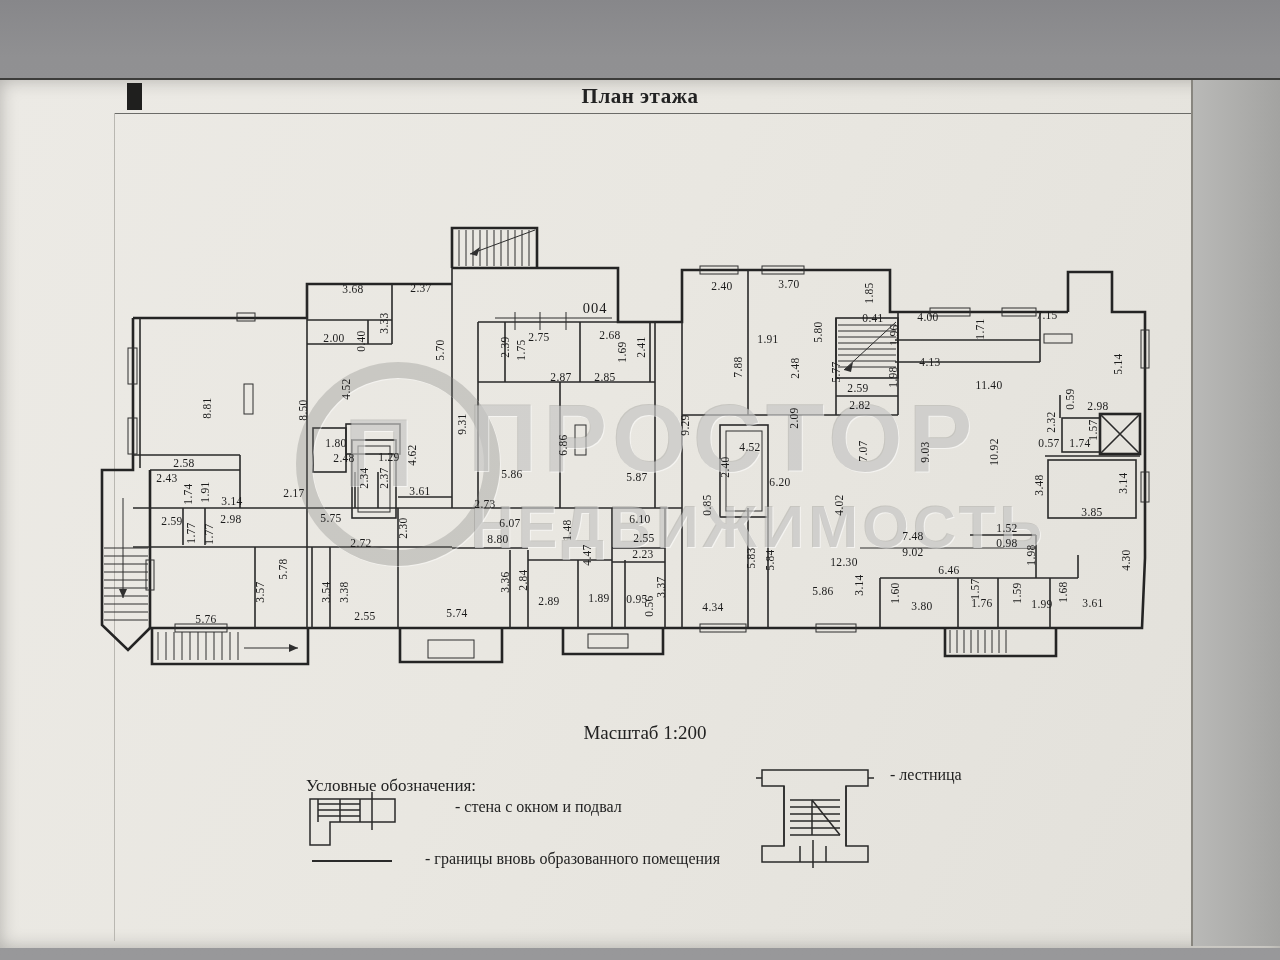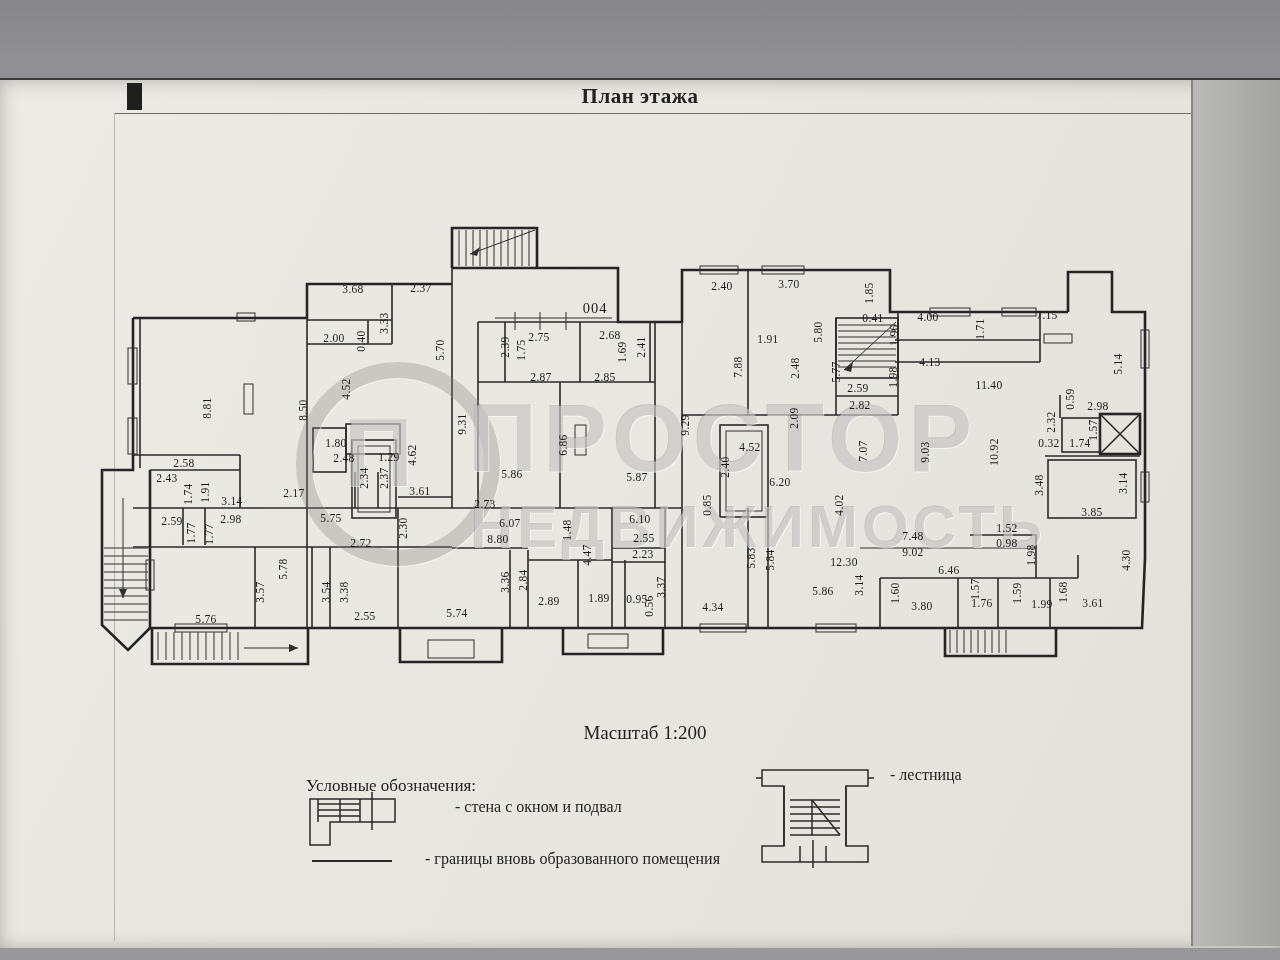--- a/index.html
+++ b/index.html
@@ -177,21 +177,21 @@
   </div>
 
   <div id="labels">
       <div class="lbl big" style="left: 595px; top: 308px;">004</div>
       <div class="lbl" style="left: 539px; top: 337px;">2.75</div>
       <div class="lbl" style="left: 610px; top: 335px;">2.68</div>
       <div class="lbl v" style="left: 505px; top: 347px;">2.39</div>
       <div class="lbl v" style="left: 521px; top: 350px;">1.75</div>
       <div class="lbl v" style="left: 622px; top: 352px;">1.69</div>
       <div class="lbl v" style="left: 641px; top: 347px;">2.41</div>
-      <div class="lbl" style="left: 541px; top: 377px; text-align: right;">2.87</div>
+      <div class="lbl" style="left: 561px; top: 377px; text-align: right;">2.87</div>
       <div class="lbl" style="left: 605px; top: 377px;">2.85</div>
       <div class="lbl" style="left: 353px; top: 289px;">3.68</div>
       <div class="lbl" style="left: 421px; top: 288px;">2.37</div>
       <div class="lbl v" style="left: 384px; top: 323px;">3.33</div>
       <div class="lbl" style="left: 334px; top: 338px;">2.00</div>
       <div class="lbl v" style="left: 361px; top: 341px;">0.40</div>
       <div class="lbl v" style="left: 440px; top: 350px;">5.70</div>
       <div class="lbl v" style="left: 346px; top: 389px;">4.52</div>
       <div class="lbl v" style="left: 303px; top: 410px;">8.50</div>
       <div class="lbl v" style="left: 207px; top: 408px;">8.81</div>
@@ -288,21 +288,21 @@
       <div class="lbl v" style="left: 1017px; top: 593px;">1.59</div>
       <div class="lbl" style="left: 1042px; top: 604px;">1.99</div>
       <div class="lbl v" style="left: 1063px; top: 592px;">1.68</div>
       <div class="lbl" style="left: 1093px; top: 603px;">3.61</div>
       <div class="lbl v" style="left: 1031px; top: 555px;">1.98</div>
       <div class="lbl v" style="left: 1126px; top: 560px;">4.30</div>
       <div class="lbl v" style="left: 1070px; top: 399px;">0.59</div>
       <div class="lbl" style="left: 1098px; top: 406px;">2.98</div>
       <div class="lbl v" style="left: 1051px; top: 422px;">2.32</div>
       <div class="lbl v" style="left: 1093px; top: 430px;">1.57</div>
-      <div class="lbl" style="left: 1049px; top: 443px;">0.32</div>
+      <div class="lbl" style="left: 1049px; top: 443px;">0.57</div>
       <div class="lbl" style="left: 1080px; top: 443px;">1.74</div>
       <div class="lbl v" style="left: 1039px; top: 485px;">3.48</div>
       <div class="lbl v" style="left: 1123px; top: 483px;">3.14</div>
       <div class="lbl" style="left: 1092px; top: 512px;">3.85</div>
     </div>
 
   <div id="scale-label" class="doc-text">Масштаб 1:200</div>
   <div id="legend-heading" class="doc-text">Условные обозначения:</div>
   <div id="legend-wall-text" class="doc-text">- стена с окном и подвал</div>
   <div id="legend-boundary-text" class="doc-text">- границы вновь образованного помещения</div>

